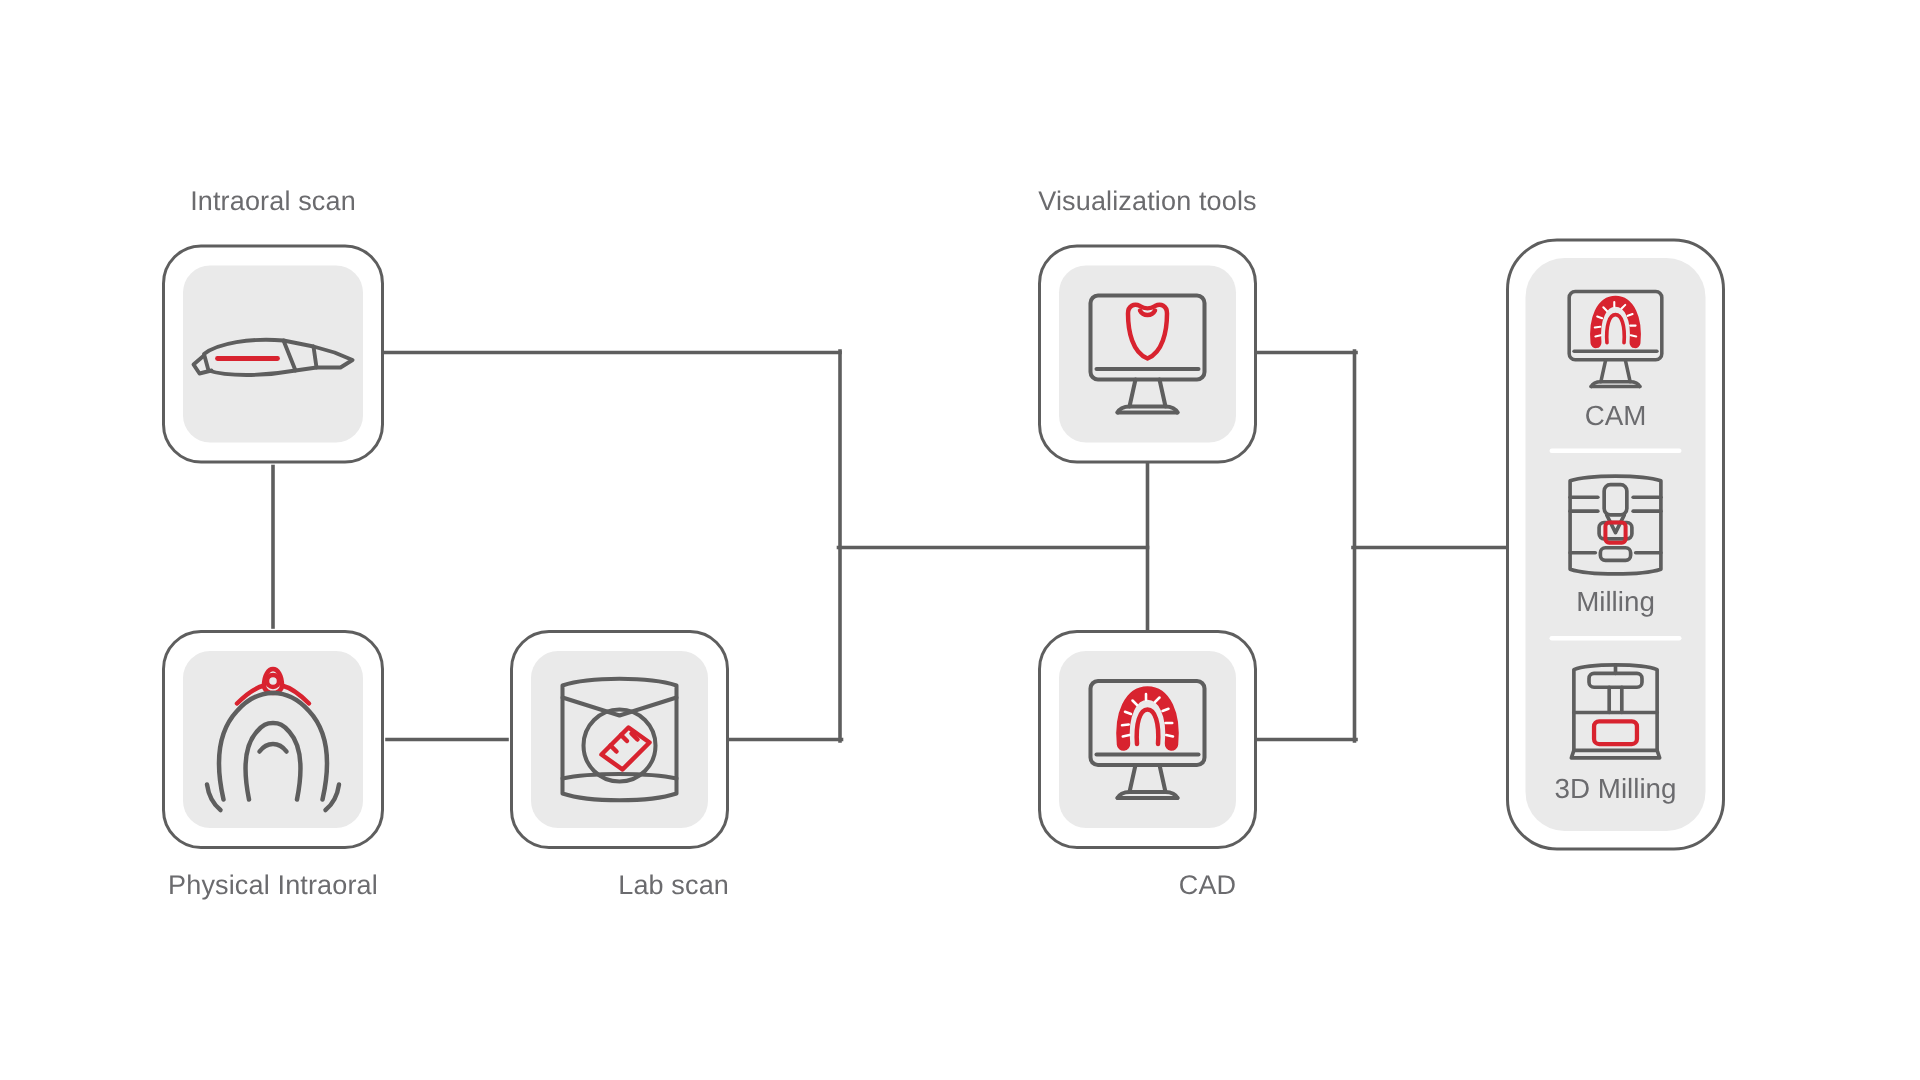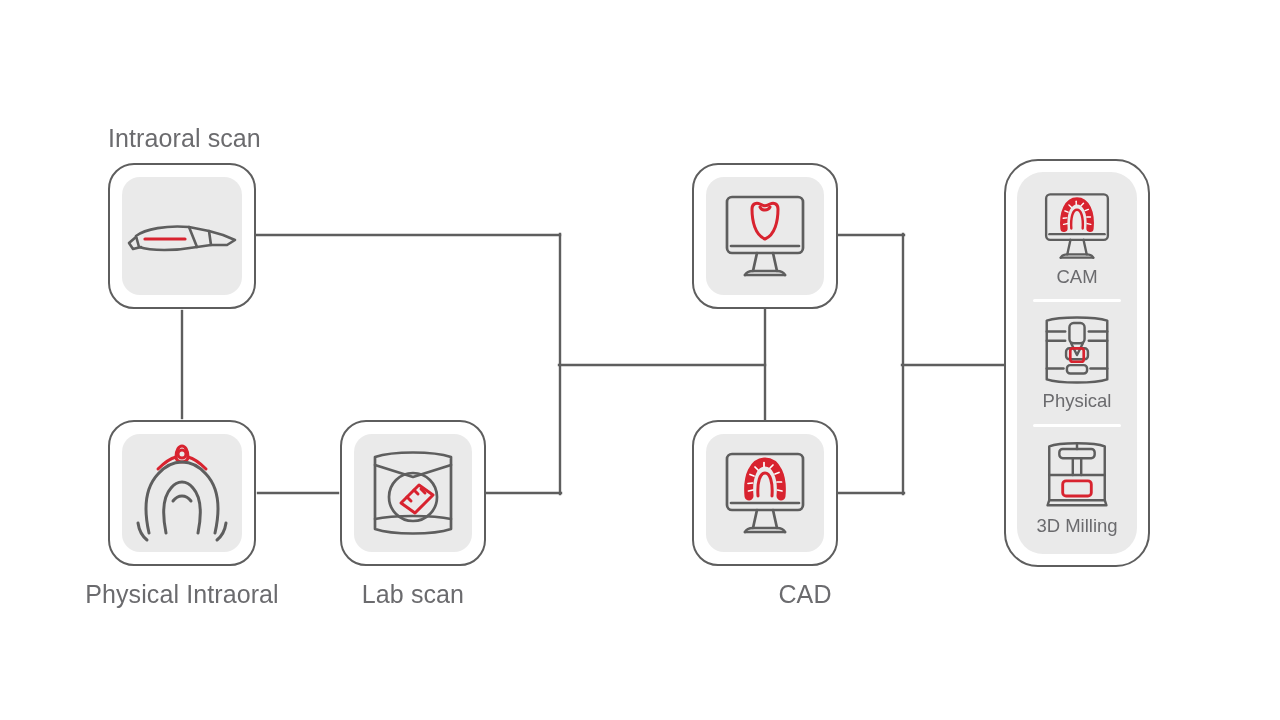--- a/index.html
+++ b/index.html
@@ -48,21 +48,21 @@
     display: flex;
     align-items: center;
     justify-content: center;
   }
   .node .inner svg { display: block; }
 
   
   .caption {
     position: absolute;
     color: #6b6b6e;
-    font-size: 25px;
+    font-size: 18px;
     letter-spacing: 0.1px;
     white-space: nowrap;
     text-align: center;
     font-family: "Liberation Sans", "DejaVu Sans", sans-serif;
   }
 
   
   .panel {
     position: absolute;
     box-sizing: border-box;
@@ -177,22 +177,23 @@
         </g>
         <g fill="none" stroke="#d8232f" stroke-width="3" stroke-linejoin="round" stroke-linecap="round">
           <path d="M38,58 L56,40 L70,50 L52,68 Z"></path>
           <path d="M44,52 L48,56"></path>
           <path d="M51,45 L55,49"></path>
           <path d="M58,44 L62,48"></path>
         </g>
       </svg>
     </div>
   </div>
-  <div class="caption" style="left:340px; top:580px; width:146px;">Lab scan</div>
-
+  <div class="caption" style="left:340px; top:580px; width:146px;text-align:right;">Lab scan</div>
+
+  <div class="caption" style="left:670px; top:124px; width:190px;">Visualization tools</div>
   <div class="node" style="left:692px; top:163px; width:146px; height:146px;">
     <div class="inner">
       <svg width="96" height="90" viewBox="0 0 96 90">
         <g fill="none" stroke="#5e5e5e" stroke-width="2.7" stroke-linejoin="round" stroke-linecap="round">
           <rect x="10" y="6" width="76" height="56" rx="5"></rect>
           <path d="M14,55 L82,55"></path>
           <path d="M40,62 L36,80 L60,80 L56,62"></path>
           <path d="M28,84 L68,84"></path>
           <path d="M36,80 C32,80 29,82 28,84"></path>
           <path d="M60,80 C64,80 67,82 68,84"></path>
@@ -278,21 +279,21 @@
             <path d="M59,33 L81,33"></path>
             <path d="M9,66 L29,66"></path>
             <path d="M61,66 L81,66"></path>
             <rect x="32" y="42" width="26" height="13" rx="4"></rect>
             <rect x="36" y="12" width="18" height="24" rx="5"></rect>
             <path d="M38,36 L45,50 L52,36"></path>
           </g>
           <rect x="37" y="42" width="16" height="16" rx="3" fill="none" stroke="#d8232f" stroke-width="3.2"></rect>
           <rect x="33" y="62" width="24" height="10" rx="4" fill="none" stroke="#5e5e5e" stroke-width="2.9"></rect>
         </svg>
-        <div class="plabel">Physical</div>
+        <div class="plabel">Milling</div>
       </div>
 
       <div class="panel-divider"></div>
 
       <div class="panel-item">
         <svg class="glyph" width="76" height="74" viewBox="0 0 90 88">
           <g fill="none" stroke="#5e5e5e" stroke-width="2.9" stroke-linejoin="round" stroke-linecap="round">
             <path d="M12,10 C24,5 66,5 78,10 L78,74 L12,74 Z"></path>
             <rect x="24" y="13" width="42" height="11" rx="4"></rect>
             <path d="M40,24 L40,44"></path>

